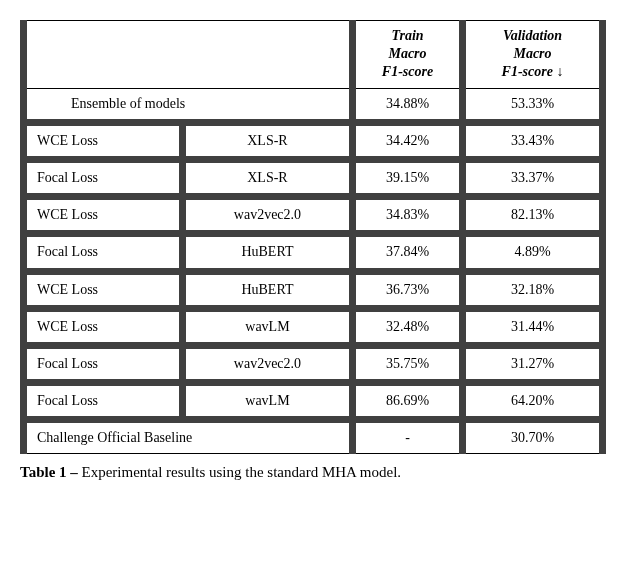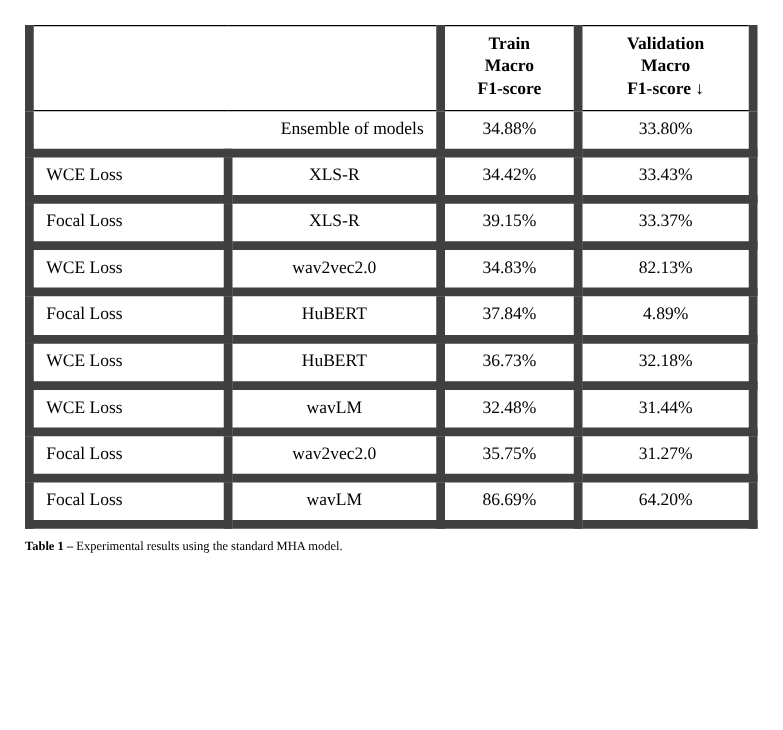--- a/index.html
+++ b/index.html
@@ -26,20 +26,21 @@
       border: 7px solid #404040;
       padding: 6px 10px;
       text-align: center;
       vertical-align: middle;
       line-height: 1.3;
     }
     thead tr th {
       font-weight: bold;
       border-top: 1.5px solid #000;
       border-bottom: 1.5px solid #000;
+      font-style: italic;
     }
     .col-train {
       width: 110px;
       font-weight: bold;
     }
     .col-val {
       width: 140px;
       font-weight: bold;
     }
     tbody tr td {
@@ -50,21 +51,21 @@
       text-align: center;
     }
     .thick-top {
       border-top: 1.5px solid #000;
     }
     .thick-bottom {
       border-bottom: 1.5px solid #000;
     }
     .caption {
       margin-top: 8px;
-      font-size: 10px;
+      font-size: 15px;
       text-align: left;
       line-height: 1.4;
     }
     .caption-bold {
       font-weight: bold;
     }
   </style>
 </head>
 <body>
 
@@ -72,23 +73,23 @@
   <table>
     <thead>
       <tr>
         <th colspan="2" class="header-config thick-top thick-bottom"></th>
         <th class="col-train thick-top thick-bottom">Train<br>Macro<br>F1-score</th>
         <th class="col-val thick-top thick-bottom">Validation<br>Macro<br>F1-score ↓</th>
       </tr>
     </thead>
     <tbody id="table-body">
     <tr>
-          <td colspan="2" style="text-align: right; border-top: 1.5px solid rgb(0, 0, 0); padding-left: 44px;">Ensemble of models</td>
+          <td colspan="2" style="text-align: left; border-top: 1.5px solid rgb(0, 0, 0); padding-left: 44px;">Ensemble of models</td>
           <td style="border-top: 1.5px solid rgb(0, 0, 0);">34.88%</td>
-          <td style="border-top: 1.5px solid rgb(0, 0, 0);">33.80%</td>
+          <td style="border-top: 1.5px solid rgb(0, 0, 0);">53.33%</td>
         </tr>
         <tr>
           <td style="text-align: left;">WCE Loss</td>
           <td style="text-align: center;">XLS-R</td>
           <td>34.42%</td>
           <td>33.43%</td>
         </tr>
         <tr>
           <td style="text-align: left;">Focal Loss</td>
           <td style="text-align: center;">XLS-R</td>
@@ -124,18 +125,23 @@
           <td style="text-align: center;">wav2vec2.0</td>
           <td>35.75%</td>
           <td>31.27%</td>
         </tr>
         <tr>
           <td style="text-align: left;">Focal Loss</td>
           <td style="text-align: center;">wavLM</td>
           <td>86.69%</td>
           <td>64.20%</td>
         </tr>
+        <tr>
+          <td colspan="2" style="text-align: left; border-bottom: 1.5px solid rgb(0, 0, 0);">Challenge Official Baseline</td>
+          <td style="border-bottom: 1.5px solid rgb(0, 0, 0);">-</td>
+          <td style="border-bottom: 1.5px solid rgb(0, 0, 0);">30.70%</td>
+        </tr>
       </tbody>
   </table>
   <div class="caption">
     <span class="caption-bold">Table 1 –</span> Experimental results using the standard MHA model.
   </div>
 </div>
 
 </body></html>

